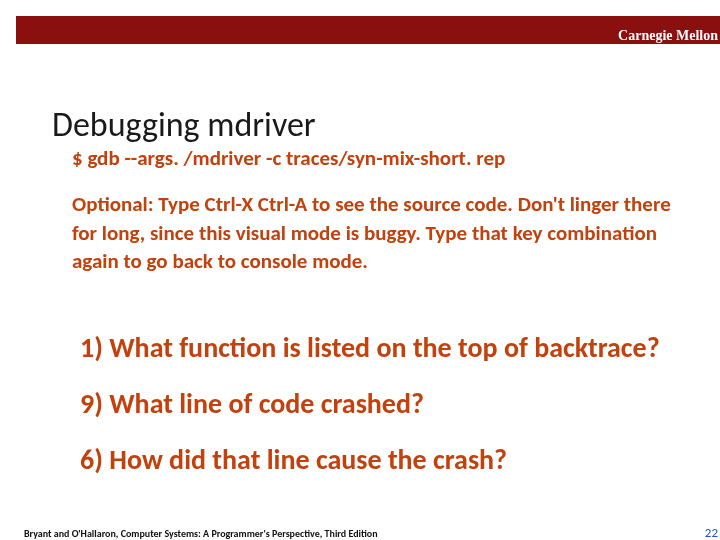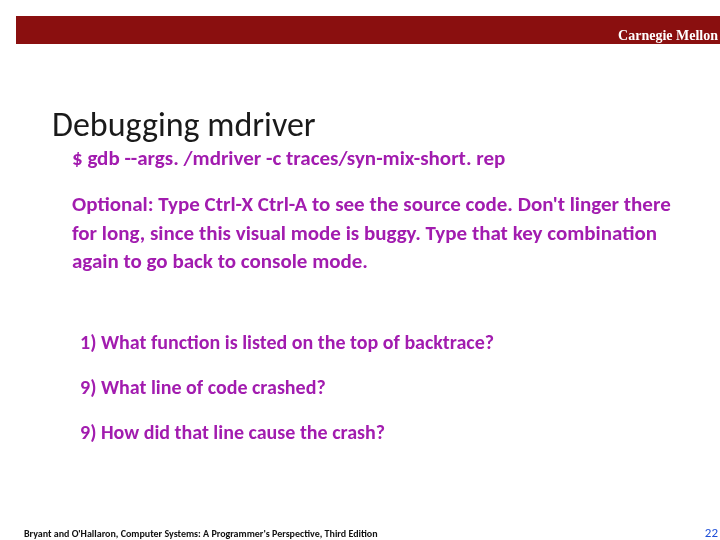--- a/index.html
+++ b/index.html
@@ -1,25 +1,25 @@
 <!DOCTYPE html>
 <html><head>
 <meta charset="utf-8">
 <style>
   * { margin: 0; padding: 8px; box-sizing: border-box; }
   html, body { width: 720px; height: 540px; font-family: Calibri, Arial, sans-serif; background: #fff; color: #000; }
   .slide { width: 720px; height: 540px; position: relative; }
   .redbar { position: absolute; top: 0; left: 0; right: 0; height: 28px; background: #8a0f0f; }
   .brand { position: absolute; top: 4px; right: 10px; color: #fff; font-weight: 700; font-size: 14px; font-family: "Times New Roman", serif; }
   .title { position: absolute; top: 48px; left: 28px; font-size: 34px; font-weight: 400; color: #1a1a1a; margin-top: 32px; }
-  .body { position: absolute; top: 112px; left: 40px; right: 24px; font-size: 21px; line-height: 1.35; color: #a21caf; font-weight: 700; }
+  .body { position: absolute; top: 112px; left: 40px; right: 24px; font-size: 21px; line-height: 1.35; color: #c2410c; font-weight: 700; }
   .body .row { margin-bottom: 2px; }
   .para { margin-top: 0; }
   .gap { height: 28px; }
-  .questions { font-weight: 700; font-size: 20px; line-height: 1.35; }
+  .questions { font-weight: 700; font-size: 28px; line-height: 1.35; }
   .footer-left { position: absolute; left: 0; bottom: 8px; font-size: 10px; color: #111; font-weight: 700; }
   .footer-right { position: absolute; right: 10px; bottom: 8px; font-size: 13px; color: #1d4ed8; }
 </style>
 </head>
 <body>
 
 <div class="slide">
   <div class="redbar"></div>
   <div class="brand">Carnegie Mellon</div>
 
@@ -27,19 +27,19 @@
 
   <div class="body">
     <div class="row">$ gdb --args. /mdriver -c traces/syn-mix-short. rep</div>
     <div class="row para">Optional: Type Ctrl-X Ctrl-A to see the source code. Don't linger there for long, since this visual mode is buggy. Type that key combination again to go back to console mode.</div>
 
     <div class="gap"></div>
 
     <div class="questions">
       <div class="row">1) What function is listed on the top of backtrace?</div>
       <div class="row">9) What line of code crashed?</div>
-      <div class="row">9) How did that line cause the crash?</div>
+      <div class="row">6) How did that line cause the crash?</div>
     </div>
   </div>
 
   <div class="footer-left">Bryant and O'Hallaron, Computer Systems: A Programmer's Perspective, Third Edition</div>
   <div class="footer-right">22</div>
 </div>
 
 </body></html>

